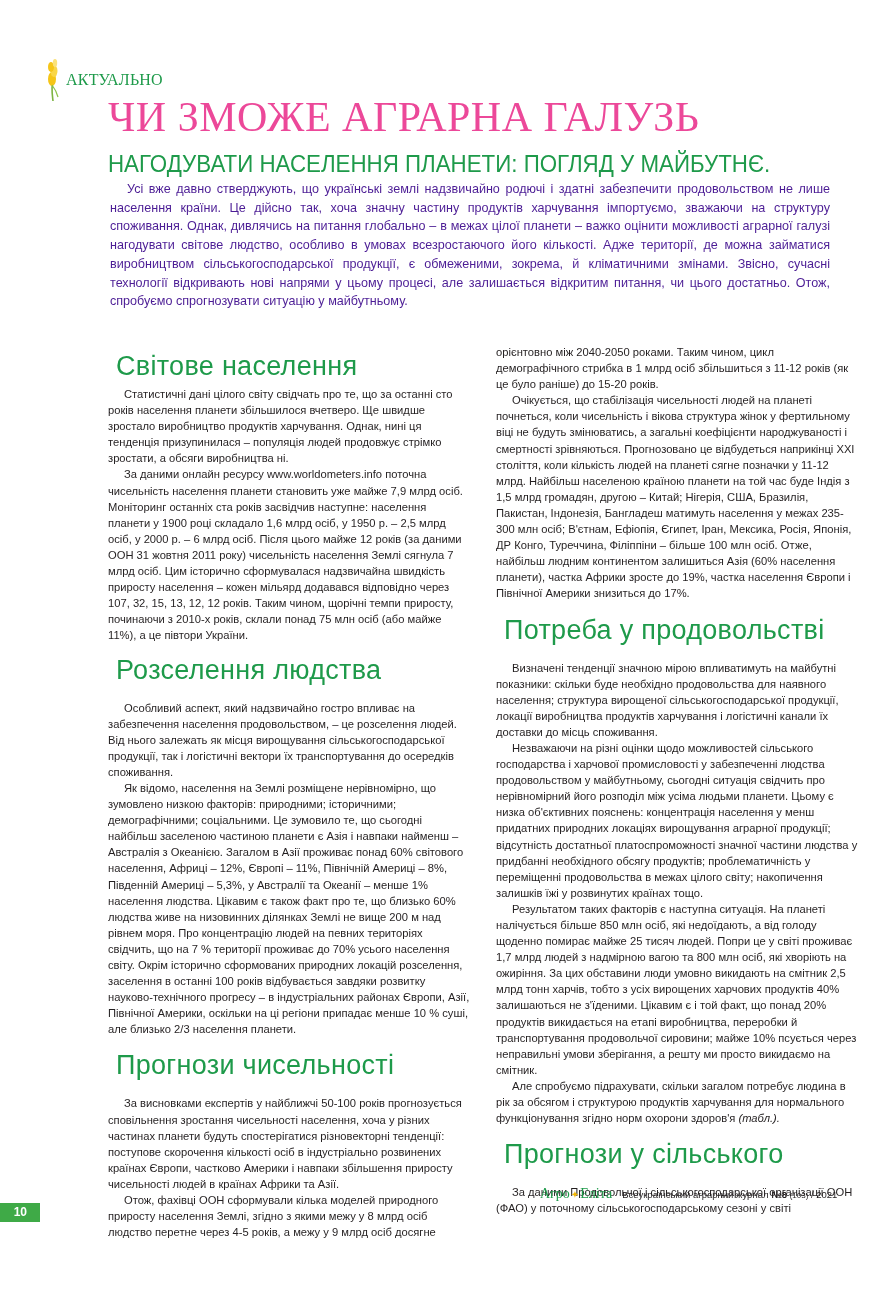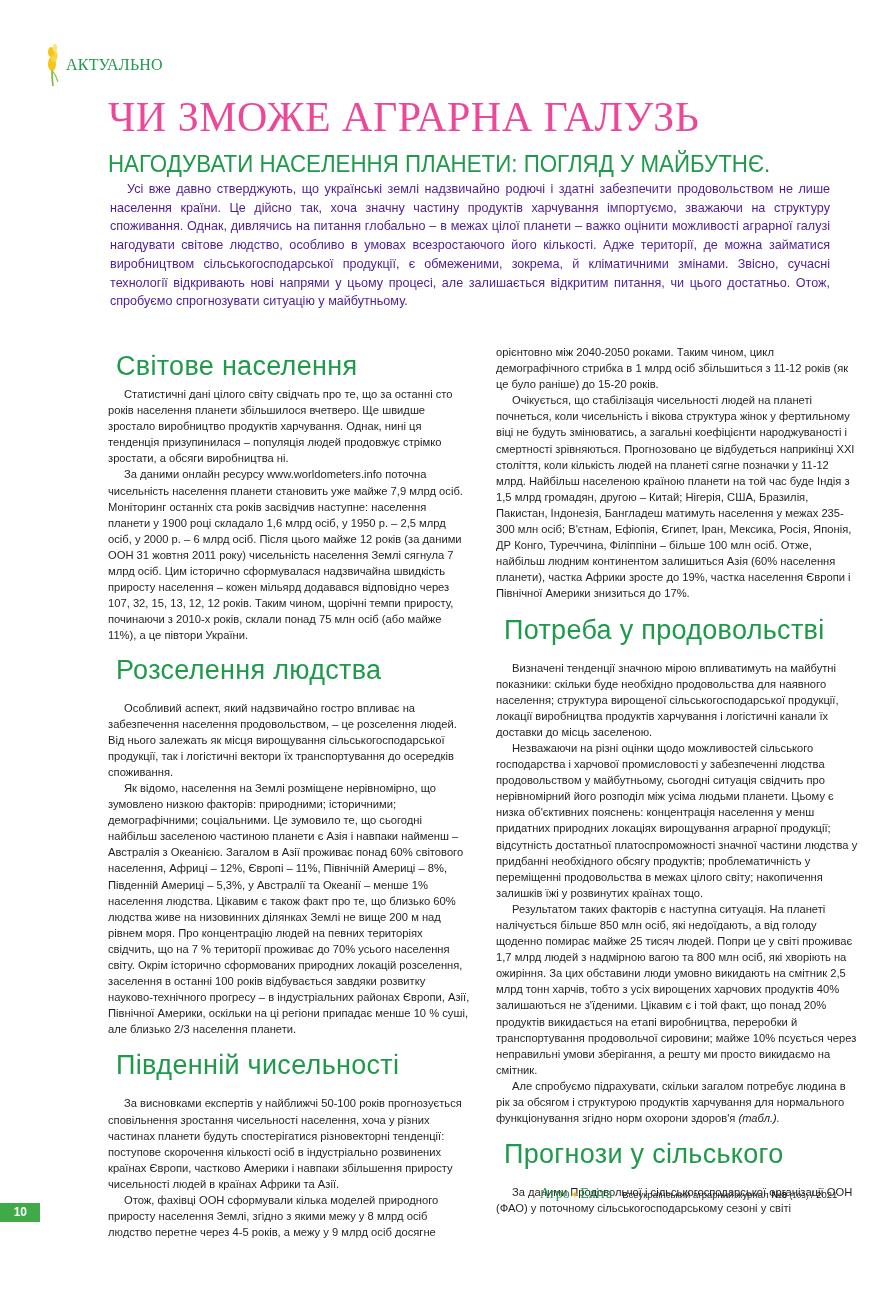--- a/index.html
+++ b/index.html
@@ -1,18 +1,18 @@
 <!DOCTYPE html>
 <html><head>
 <meta charset="utf-8">
 <style>
   html, body { margin: 0; padding: 0; background: #ffffff; }
   body { width: 892px; height: 1296px; position: relative; overflow: hidden;
          font-family: "Liberation Sans", sans-serif; color: #231f20; }
-  .section-tag { position: absolute; left: 42px; top: 42px; height: 46px; display: flex; align-items: center; }
+  .section-tag { position: absolute; left: 42px; top: 57px; height: 46px; display: flex; align-items: center; }
   .section-tag svg { width: 22px; height: 46px; }
   .section-tag-label { font-family: "Liberation Serif", serif; font-size: 16px; color: #1e9a4a; margin-left: 2px; letter-spacing: 0.2px; }
   .title { position: absolute; left: 108px; top: 96px; font-family: "Liberation Serif", serif; font-size: 42px;
            color: #ec4899; letter-spacing: 0.5px; white-space: nowrap; line-height: 1; }
   .subtitle { position: absolute; left: 108px; top: 152px; font-family: "Liberation Sans", sans-serif; font-size: 24px;
               color: #1e9a4a; white-space: nowrap; line-height: 1; transform: scaleX(0.93); transform-origin: left; }
   .lead { position: absolute; left: 110px; top: 180px; width: 720px; font-size: 12.6px; font-weight: normal;
           line-height: 18.7px; text-align: justify; color: #4c1d95; }
   .lead p { margin: 0; text-indent: 17px; }
   .col { position: absolute; top: 342px; width: 362px; font-size: 11.2px; line-height: 16.1px; color: #231f20; }
@@ -56,31 +56,31 @@
 
 <div class="col col-left">
   <h2 class="h-top" style="margin-bottom:4px;">Світове населення</h2>
   <p>Статистичні дані цілого світу свідчать про те, що за останні сто років населення планети збільшилося вчетверо. Ще швидше зростало виробництво продуктів харчування. Однак, нині ця тенденція призупинилася – популяція людей продовжує стрімко зростати, а обсяги виробництва ні.</p>
   <p>За даними онлайн ресурсу www.worldometers.info поточна чисельність населення планети становить уже майже 7,9 млрд осіб. Моніторинг останніх ста років засвідчив наступне: населення планети у 1900 році складало 1,6 млрд осіб, у 1950 р. – 2,5 млрд осіб, у 2000 р. – 6 млрд осіб. Після цього майже 12 років (за даними ООН 31 жовтня 2011 року) чисельність населення Землі сягнула 7 млрд осіб. Цим історично сформувалася надзвичайна швидкість приросту населення – кожен мільярд додавався відповідно через 107, 32, 15, 13, 12, 12 років. Таким чином, щорічні темпи приросту, починаючи з 2010-х років, склали понад 75 млн осіб (або майже 11%), а це півтори України.</p>
 
   <h2 style="margin-top:10px;margin-bottom:14px;">Розселення людства</h2>
   <p>Особливий аспект, який надзвичайно гостро впливає на забезпечення населення продовольством, – це розселення людей. Від нього залежать як місця вирощування сільськогосподарської продукції, так і логістичні вектори їх транспортування до осередків споживання.</p>
   <p>Як відомо, населення на Землі розміщене нерівномірно, що зумовлено низкою факторів: природними; історичними; демографічними; соціальними. Це зумовило те, що сьогодні найбільш заселеною частиною планети є Азія і навпаки найменш – Австралія з Океанією. Загалом в Азії проживає понад 60% світового населення, Африці – 12%, Європі – 11%, Північній Америці – 8%, Південній Америці – 5,3%, у Австралії та Океанії – менше 1% населення людства. Цікавим є також факт про те, що близько 60% людства живе на низовинних ділянках Землі не вище 200 м над рівнем моря. Про концентрацію людей на певних територіях свідчить, що на 7 % території проживає до 70% усього населення світу. Окрім історично сформованих природних локацій розселення, заселення в останні 100 років відбувається завдяки розвитку науково-технічного прогресу – в індустріальних районах Європи, Азії, Північної Америки, оскільки на ці регіони припадає менше 10 % суші, але близько 2/3 населення планети.</p>
 
-  <h2 style="margin-top:12px;margin-bottom:14px;">Південній чисельності</h2>
+  <h2 style="margin-top:12px;margin-bottom:14px;">Прогнози чисельності</h2>
   <p>За висновками експертів у найближчі 50-100 років прогнозується сповільнення зростання чисельності населення, хоча у різних частинах планети будуть спостерігатися різновекторні тенденції: поступове скорочення кількості осіб в індустріально розвинених країнах Європи, частково Америки і навпаки збільшення приросту чисельності людей в країнах Африки та Азії.</p>
   <p>Отож, фахівці ООН сформували кілька моделей природного приросту населення Землі, згідно з якими межу у 8 млрд осіб людство перетне через 4-5 років, а межу у 9 млрд осіб досягне</p>
 </div>
 
 <div class="col col-right" style="top:344px;">
   <p class="cont">орієнтовно між 2040-2050 роками. Таким чином, цикл демографічного стрибка в 1 млрд осіб збільшиться з 11-12 років (як це було раніше) до 15-20 років.</p>
   <p>Очікується, що стабілізація чисельності людей на планеті почнеться, коли чисельність і вікова структура жінок у фертильному віці не будуть змінюватись, а загальні коефіцієнти народжуваності і смертності зрівняються. Прогнозовано це відбудеться наприкінці XXI століття, коли кількість людей на планеті сягне позначки у 11-12 млрд. Найбільш населеною країною планети на той час буде Індія з 1,5 млрд громадян, другою – Китай; Нігерія, США, Бразилія, Пакистан, Індонезія, Бангладеш матимуть населення у межах 235-300 млн осіб; В'єтнам, Ефіопія, Єгипет, Іран, Мексика, Росія, Японія, ДР Конго, Туреччина, Філіппіни – більше 100 млн осіб. Отже, найбільш людним континентом залишиться Азія (60% населення планети), частка Африки зросте до 19%, частка населення Європи і Північної Америки знизиться до 17%.</p>
 
   <h2 style="margin-top:12px;margin-bottom:14px;">Потреба у продовольстві</h2>
-  <p>Визначені тенденції значною мірою впливатимуть на майбутні показники: скільки буде необхідно продовольства для наявного населення; структура вирощеної сільськогосподарської продукції, локації виробництва продуктів харчування і логістичні канали їх доставки до місць заселеною.</p>
+  <p>Визначені тенденції значною мірою впливатимуть на майбутні показники: скільки буде необхідно продовольства для наявного населення; структура вирощеної сільськогосподарської продукції, локації виробництва продуктів харчування і логістичні канали їх доставки до місць споживання.</p>
   <p>Незважаючи на різні оцінки щодо можливостей сільського господарства і харчової промисловості у забезпеченні людства продовольством у майбутньому, сьогодні ситуація свідчить про нерівномірний його розподіл між усіма людьми планети. Цьому є низка об'єктивних пояснень: концентрація населення у менш придатних природних локаціях вирощування аграрної продукції; відсутність достатньої платоспроможності значної частини людства у придбанні необхідного обсягу продуктів; проблематичність у переміщенні продовольства в межах цілого світу; накопичення залишків їжі у розвинутих країнах тощо.</p>
   <p>Результатом таких факторів є наступна ситуація. На планеті налічується більше 850 млн осіб, які недоїдають, а від голоду щоденно помирає майже 25 тисяч людей. Попри це у світі проживає 1,7 млрд людей з надмірною вагою та 800 млн осіб, які хворіють на ожиріння. За цих обставини люди умовно викидають на смітник 2,5 млрд тонн харчів, тобто з усіх вирощених харчових продуктів 40% залишаються не з'їденими. Цікавим є і той факт, що понад 20% продуктів викидається на етапі виробництва, переробки й транспортування продовольчої сировини; майже 10% псується через неправильні умови зберігання, а решту ми просто викидаємо на смітник.</p>
   <p><span>Але спробуємо підрахувати, скільки загалом потребує людина в рік за обсягом і структурою продуктів харчування для нормального функціонування згідно норм охорони здоров'я</span> <i>(табл.).</i></p>
 
   <h2 style="margin-top:12px;margin-bottom:14px;">Прогнози у сільського</h2>
   <p>За даними Продовольчої і сільськогосподарської організації ООН (ФАО) у поточному сільськогосподарському сезоні у світі</p>
 </div>
 
 <div class="page-num">10</div>
 

